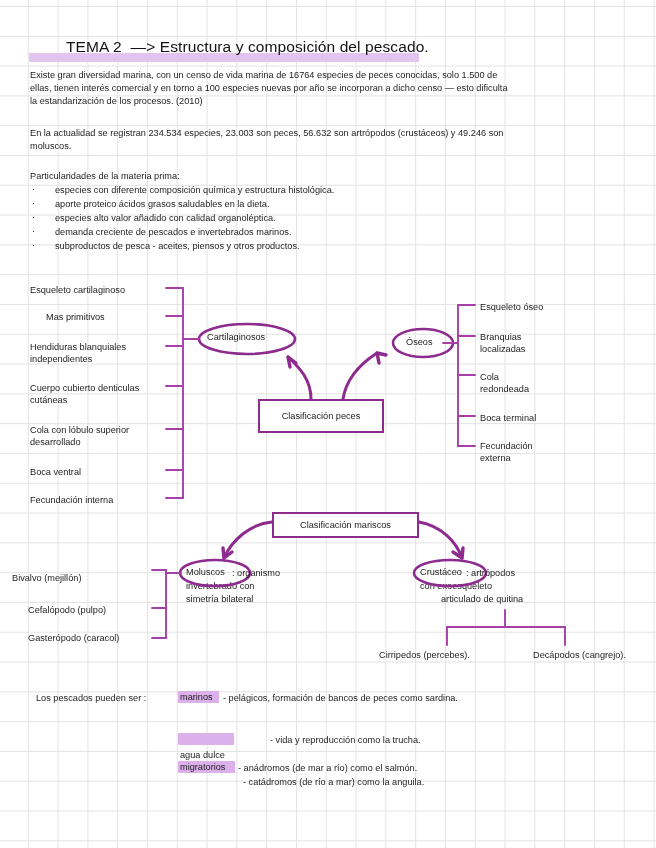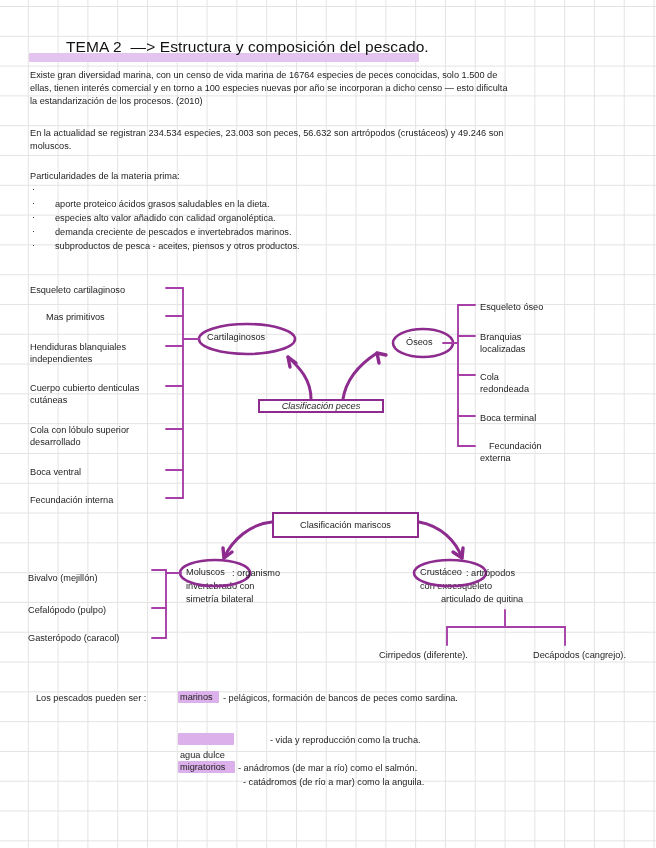--- a/index.html
+++ b/index.html
@@ -60,20 +60,21 @@
   <div class="txt body-txt" style="left:30px;top:69px;">Existe gran diversidad marina, con un censo de vida marina de 16764 especies de peces conocidas, solo 1.500 de</div>
   <div class="txt body-txt" style="left:30px;top:82px;">ellas, tienen interés comercial y en torno a 100 especies nuevas por año se incorporan a dicho censo — esto dificulta</div>
   <div class="txt body-txt" style="left:30px;top:95px;">la estandarización de los procesos. (2010)</div>
 
   <div class="txt body-txt" style="left:30px;top:127px;">En la actualidad se registran 234.534 especies, 23.003 son peces, 56.632 son artrópodos (crustáceos) y 49.246 son</div>
   <div class="txt body-txt" style="left:30px;top:140px;">moluscos.</div>
 
   <div class="txt body-txt" style="left:30px;top:170px;">Particularidades de la materia prima:</div>
 
   <div class="txt bullet" style="left:32px;top:184px;">·</div>
+  <div class="txt body-txt" style="left:55px;top:184px;">especies con diferente composición química y estructura histológica.</div>
 
   <div class="txt bullet" style="left:32px;top:198px;">·</div>
   <div class="txt body-txt" style="left:55px;top:198px;">aporte proteico ácidos grasos saludables en la dieta.</div>
 
   <div class="txt bullet" style="left:32px;top:212px;">·</div>
   <div class="txt body-txt" style="left:55px;top:212px;">especies alto valor añadido con calidad organoléptica.</div>
 
   <div class="txt bullet" style="left:32px;top:226px;">·</div>
   <div class="txt body-txt" style="left:55px;top:226px;">demanda creciente de pescados e invertebrados marinos.</div>
 
@@ -100,49 +101,49 @@
   <div class="txt node-txt" style="left:480px;top:301px;">Esqueleto óseo</div>
 
   <div class="txt node-txt" style="left:480px;top:331px;">Branquias</div>
   <div class="txt node-txt" style="left:480px;top:343px;">localizadas</div>
 
   <div class="txt node-txt" style="left:480px;top:371px;">Cola</div>
   <div class="txt node-txt" style="left:480px;top:383px;">redondeada</div>
 
   <div class="txt node-txt" style="left:480px;top:412px;">Boca terminal</div>
 
-  <div class="txt node-txt" style="left:480px;top:440px;margin-left:9px;">Fecundación</div>
+  <div class="txt node-txt" style="left:480px;top:440px;">Fecundación</div>
   <div class="txt node-txt" style="left:480px;top:452px;">externa</div>
 
-  <div class="pbox" style="left:258px;top:399px;width:126px;height:14px;font-style:italic;">
+  <div class="pbox" style="left:258px;top:399px;width:126px;height:34px;">
     <span class="box-label">Clasificación peces</span>
   </div>
 
   <div class="pbox" style="left:272px;top:512px;width:147px;height:26px;">
     <span class="box-label">Clasificación mariscos</span>
   </div>
 
   <div class="txt oval-label" style="left:207px;top:332px;z-index:3;">Cartilaginosos</div>
   <div class="txt oval-label" style="left:406px;top:337px;z-index:3;">Óseos</div>
 
   <div class="txt oval-label" style="left:186px;top:567px;z-index:3;">Moluscos</div>
   <div class="txt node-txt" style="left:232px;top:567px;z-index:3;">: organismo</div>
   <div class="txt node-txt" style="left:186px;top:580px;">invertebrado con</div>
   <div class="txt node-txt" style="left:186px;top:593px;">simetría bilateral</div>
 
   <div class="txt oval-label" style="left:420px;top:567px;z-index:3;">Crustáceo</div>
   <div class="txt node-txt" style="left:466px;top:567px;z-index:3;">: artrópodos</div>
   <div class="txt node-txt" style="left:420px;top:580px;">con exoesqueleto</div>
   <div class="txt node-txt" style="left:441px;top:593px;">articulado de quitina</div>
 
-  <div class="txt node-txt" style="left:28px;top:572px;text-align:right;">Bivalvo (mejillón)</div>
+  <div class="txt node-txt" style="left:12px;top:572px;text-align:right;">Bivalvo (mejillón)</div>
   <div class="txt node-txt" style="left:28px;top:604px;">Cefalópodo (pulpo)</div>
   <div class="txt node-txt" style="left:28px;top:632px;">Gasterópodo (caracol)</div>
 
-  <div class="txt node-txt" style="left:379px;top:649px;">Cirripedos (diferente).</div>
+  <div class="txt node-txt" style="left:379px;top:649px;">Cirripedos (percebes).</div>
   <div class="txt node-txt" style="left:533px;top:649px;">Decápodos (cangrejo).</div>
 
   <div class="txt node-txt" style="left:36px;top:692px;">Los pescados pueden ser :</div>
 
   <div class="hl-term" style="left:178px;top:691px;width:41px;height:12px;"></div>
   <div class="term" style="left:180px;top:692px;">marinos</div>
   <div class="txt node-txt" style="left:223px;top:692px;">- pelágicos, formación de bancos de peces como sardina.</div>
 
   <div class="hl-term" style="left:178px;top:733px;width:56px;height:12px;"></div>
   <div class="term" style="left:180px;top:734px;margin-top:16px;">agua dulce</div>

